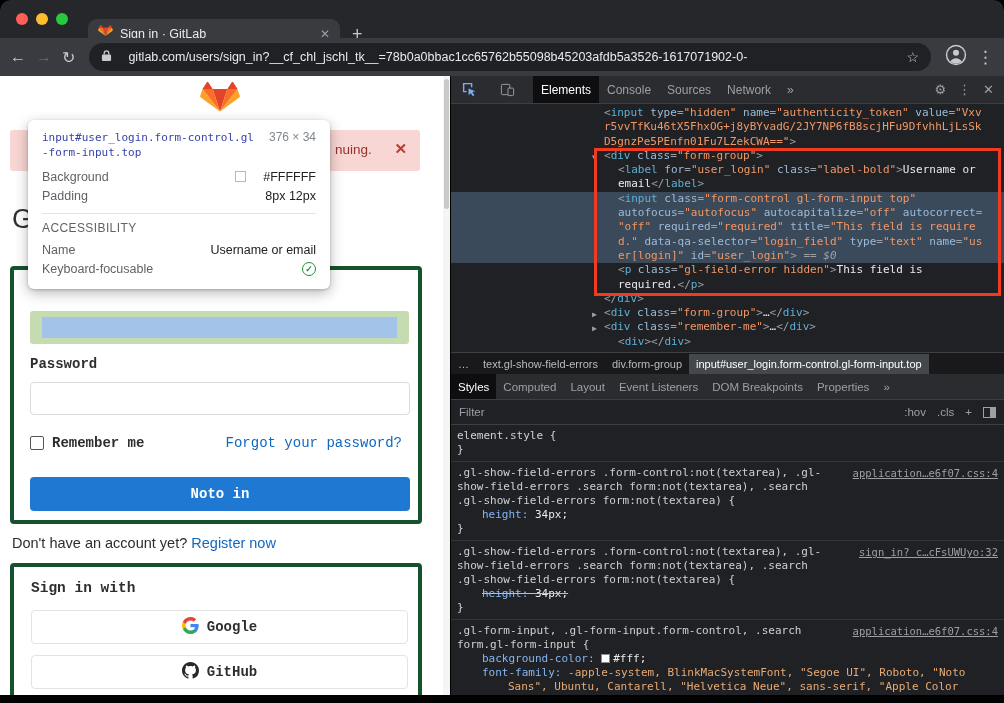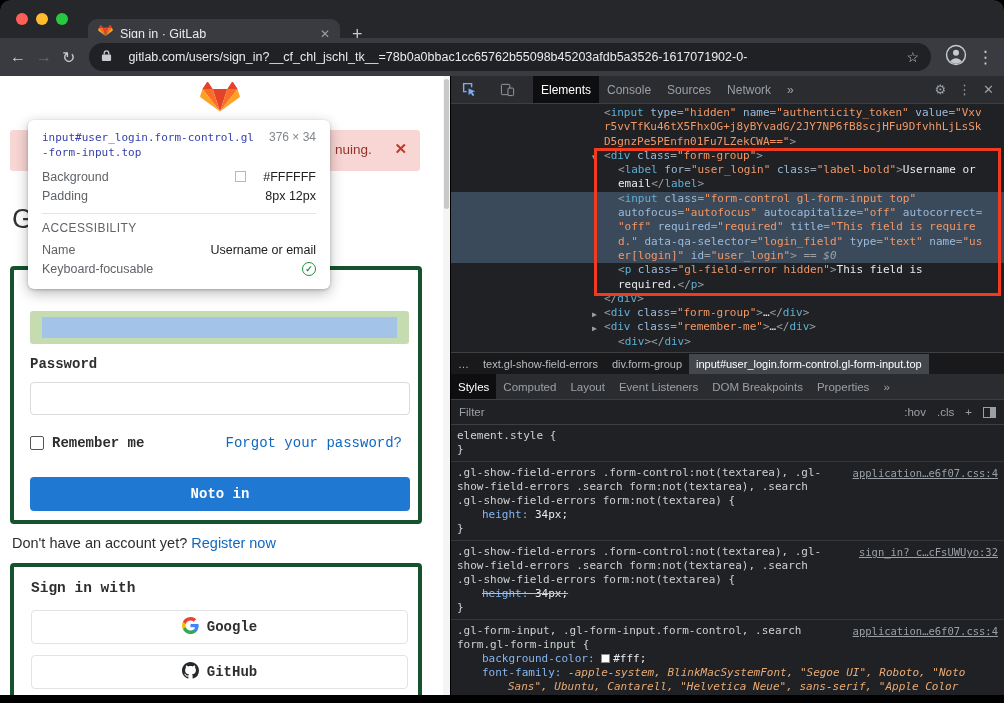--- a/index.html
+++ b/index.html
@@ -107,21 +107,21 @@
   .tgl::after { content: ""; position: absolute; right: 0; top: 0; bottom: 0; width: 5px; background: #9aa0a6; }
 
   .dt-rules { flex: 1; overflow: hidden; font-family: "DejaVu Sans Mono", monospace; font-size: 11px; line-height: 14px; color: #bdc1c6; }
   .rule { position: relative; padding: 4px 6px; border-bottom: 1px solid #35363a; }
   .css-link { position: absolute; top: 4px; right: 6px; color: #9aa0a6; text-decoration: underline; font-size: 10.5px; }
   .sel-line { white-space: pre; color: #cdd1d5; }
   .decl { white-space: pre; padding-left: 25px; }
   .decl.struck { text-decoration: line-through; }
   .prop { color: #85b6f2; }
   .val { color: #e8eaed; }
-  .val.warm, .val-cont.warm { color: #e8aa74; font-style: italic; }
+  .val.warm, .val-cont.warm { color: #e8aa74; }
   .val-cont { white-space: pre; padding-left: 51px; }
   .swatch { display: inline-block; width: 9px; height: 9px; border: 1px solid #8a8a8a; margin-right: 3px; vertical-align: -1px; }
   .close-brace { white-space: pre; color: #cdd1d5; }
 </style>
 </head>
 <body>
 
 <div class="window">
 
   <div class="titlebar">

